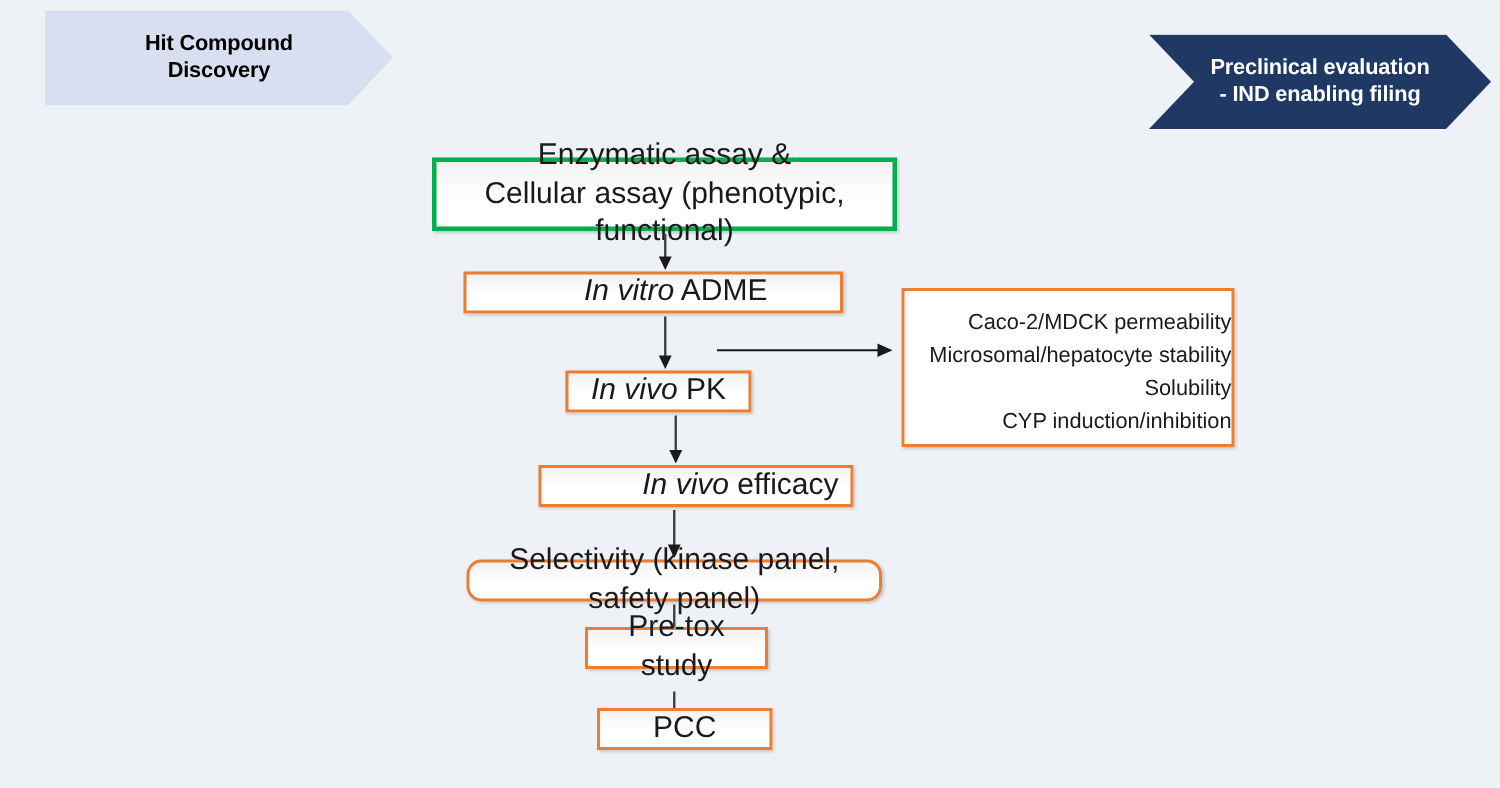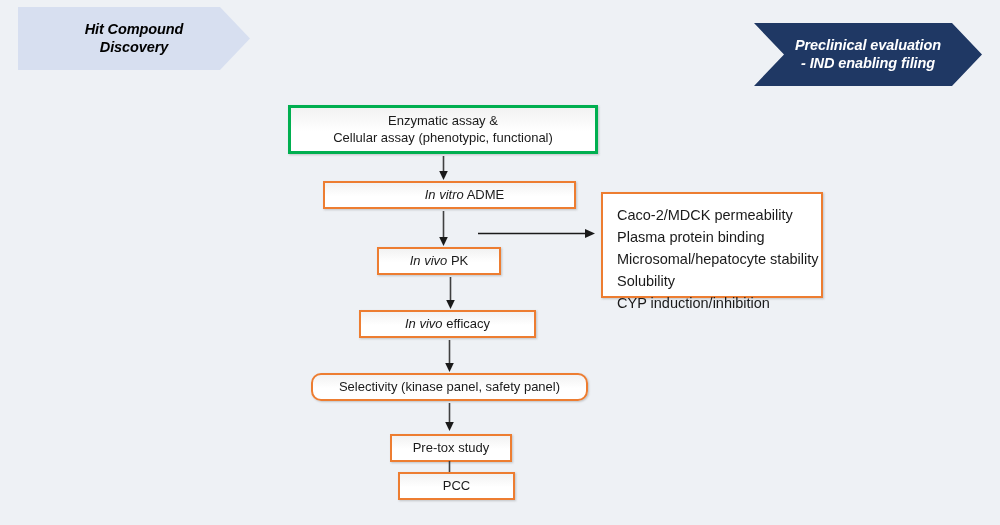--- a/index.html
+++ b/index.html
@@ -12,25 +12,24 @@
     height: 525px;
     background: #eef1f5;
     font-family: "Liberation Sans", sans-serif;
     overflow: hidden;
     position: relative;
   }
 
   
   #stage-banner {
     position: absolute;
-    left: 18px;
+    left: 30px;
     top: 7px;
     width: 964px;
     height: 63px;
-    font-style: italic;
   }
   .chev {
     position: absolute;
     top: 0;
     height: 63px;
     display: flex;
     align-items: center;
     justify-content: center;
     box-sizing: border-box;
     text-align: center;
@@ -61,21 +60,21 @@
   
   .fbox {
     position: absolute;
     box-sizing: border-box;
     background: linear-gradient(180deg, #f2f2f2 0%, #ffffff 55%, #ffffff 100%);
     display: flex;
     align-items: center;
     justify-content: center;
     text-align: center;
     color: #1a1a1a;
-    font-size: 13px;
+    font-size: 20px;
     line-height: 1.28;
     box-shadow: 1px 1px 2px rgba(90, 90, 90, 0.30);
   }
   .fbox.green { border: 3px solid #00af50; }
   .fbox.orange { border: 2px solid #ed7d31; }
   .fbox .txt { padding: 0 8px; }
   .it { font-style: italic; }
 
   
   #adme-panel {
@@ -84,20 +83,21 @@
     border: 2px solid #ed7d31;
     background: #ffffff;
     box-shadow: 1px 1px 2px rgba(90, 90, 90, 0.30);
     padding: 10px 0 10px 14px;
   }
   #adme-panel .adme-line {
     font-size: 14.5px;
     line-height: 1.52;
     color: #1a1a1a;
     white-space: nowrap;
+    text-align: right;
   }
 
   
   .v-arrow {
     position: absolute;
     width: 13px;
   }
   .h-arrow {
     position: absolute;
     height: 11px;
@@ -131,21 +131,21 @@
   </div>
 </div>
 
 <div class="v-arrow" style="left:437px; top:156px; height:25px;">
   <svg width="13" height="25" viewBox="0 0 13 25">
     <line x1="6.5" y1="0" x2="6.5" y2="17" stroke="#404040" stroke-width="1.6"></line>
     <polygon points="6.5,24 2.2,15 10.8,15" fill="#1a1a1a"></polygon>
   </svg>
 </div>
 
-<div class="fbox orange" style="left: 323px; top: 181px; width: 253px; height: 28px; border-color: rgb(237, 125, 49); padding-left: 30px;">
+<div class="fbox orange" style="left: 309px; top: 181px; width: 253px; height: 28px; border-color: rgb(237, 125, 49); padding-left: 30px;">
   <div class="txt">
     <span class="it">In vitro</span><span> ADME</span>
   </div>
 </div>
 
 <div class="v-arrow" style="left:437px; top:211px; height:36px;">
   <svg width="13" height="36" viewBox="0 0 13 36">
     <line x1="6.5" y1="0" x2="6.5" y2="28" stroke="#404040" stroke-width="1.6"></line>
     <polygon points="6.5,35 2.2,26 10.8,26" fill="#1a1a1a"></polygon>
   </svg>
@@ -153,40 +153,39 @@
 
 <div class="h-arrow" style="left:478px; top:228px; width:118px;">
   <svg width="118" height="11" viewBox="0 0 118 11">
     <line x1="0" y1="5.5" x2="108" y2="5.5" stroke="#1a1a1a" stroke-width="1.3"></line>
     <polygon points="117,5.5 107,1 107,10" fill="#1a1a1a"></polygon>
   </svg>
 </div>
 
 <div id="adme-panel" style="left: 601px; top: 192px; width: 222px; height: 106px; border-color: rgb(237, 125, 49);">
   <div class="adme-line">Caco-2/MDCK permeability</div>
-  <div class="adme-line">Plasma protein binding</div>
   <div class="adme-line">Microsomal/hepatocyte stability</div>
   <div class="adme-line">Solubility</div>
   <div class="adme-line">CYP induction/inhibition</div>
 </div>
 
 <div class="fbox orange" style="left: 377px; top: 247px; width: 124px; height: 28px; border-color: rgb(237, 125, 49);">
   <div class="txt">
     <span class="it">In vivo</span><span> PK</span>
   </div>
 </div>
 
 <div class="v-arrow" style="left:444px; top:277px; height:33px;">
   <svg width="13" height="33" viewBox="0 0 13 33">
     <line x1="6.5" y1="0" x2="6.5" y2="25" stroke="#404040" stroke-width="1.6"></line>
     <polygon points="6.5,32 2.2,23 10.8,23" fill="#1a1a1a"></polygon>
   </svg>
 </div>
 
-<div class="fbox orange" style="left: 359px; top: 310px; width: 177px; height: 28px; border-color: rgb(237, 125, 49);">
+<div class="fbox orange" style="left: 359px; top: 310px; width: 210px; height: 28px; border-color: rgb(237, 125, 49); justify-content: flex-end;">
   <div class="txt">
     <span class="it">In vivo</span><span> efficacy</span>
   </div>
 </div>
 
 <div class="v-arrow" style="left:443px; top:340px; height:33px;">
   <svg width="13" height="33" viewBox="0 0 13 33">
     <line x1="6.5" y1="0" x2="6.5" y2="25" stroke="#404040" stroke-width="1.6"></line>
     <polygon points="6.5,32 2.2,23 10.8,23" fill="#1a1a1a"></polygon>
   </svg>
@@ -196,21 +195,21 @@
   <div class="txt">Selectivity (kinase panel, safety panel)</div>
 </div>
 
 <div class="v-arrow" style="left:443px; top:403px; height:29px;">
   <svg width="13" height="29" viewBox="0 0 13 29">
     <line x1="6.5" y1="0" x2="6.5" y2="21" stroke="#404040" stroke-width="1.6"></line>
     <polygon points="6.5,28 2.2,19 10.8,19" fill="#1a1a1a"></polygon>
   </svg>
 </div>
 
-<div class="fbox orange" style="left: 390px; top: 434px; width: 122px; height: 28px; border-color: rgb(237, 125, 49); justify-content: center;">
+<div class="fbox orange" style="left: 390px; top: 418px; width: 122px; height: 28px; border-color: rgb(237, 125, 49); justify-content: center;">
   <div class="txt">Pre-tox study</div>
 </div>
 
 <div class="v-arrow" style="left:443px; top:461px; height:28px;">
   <svg width="13" height="28" viewBox="0 0 13 28">
     <line x1="6.5" y1="0" x2="6.5" y2="20" stroke="#404040" stroke-width="1.6"></line>
     <polygon points="6.5,27 2.2,18 10.8,18" fill="#1a1a1a"></polygon>
   </svg>
 </div>
 

